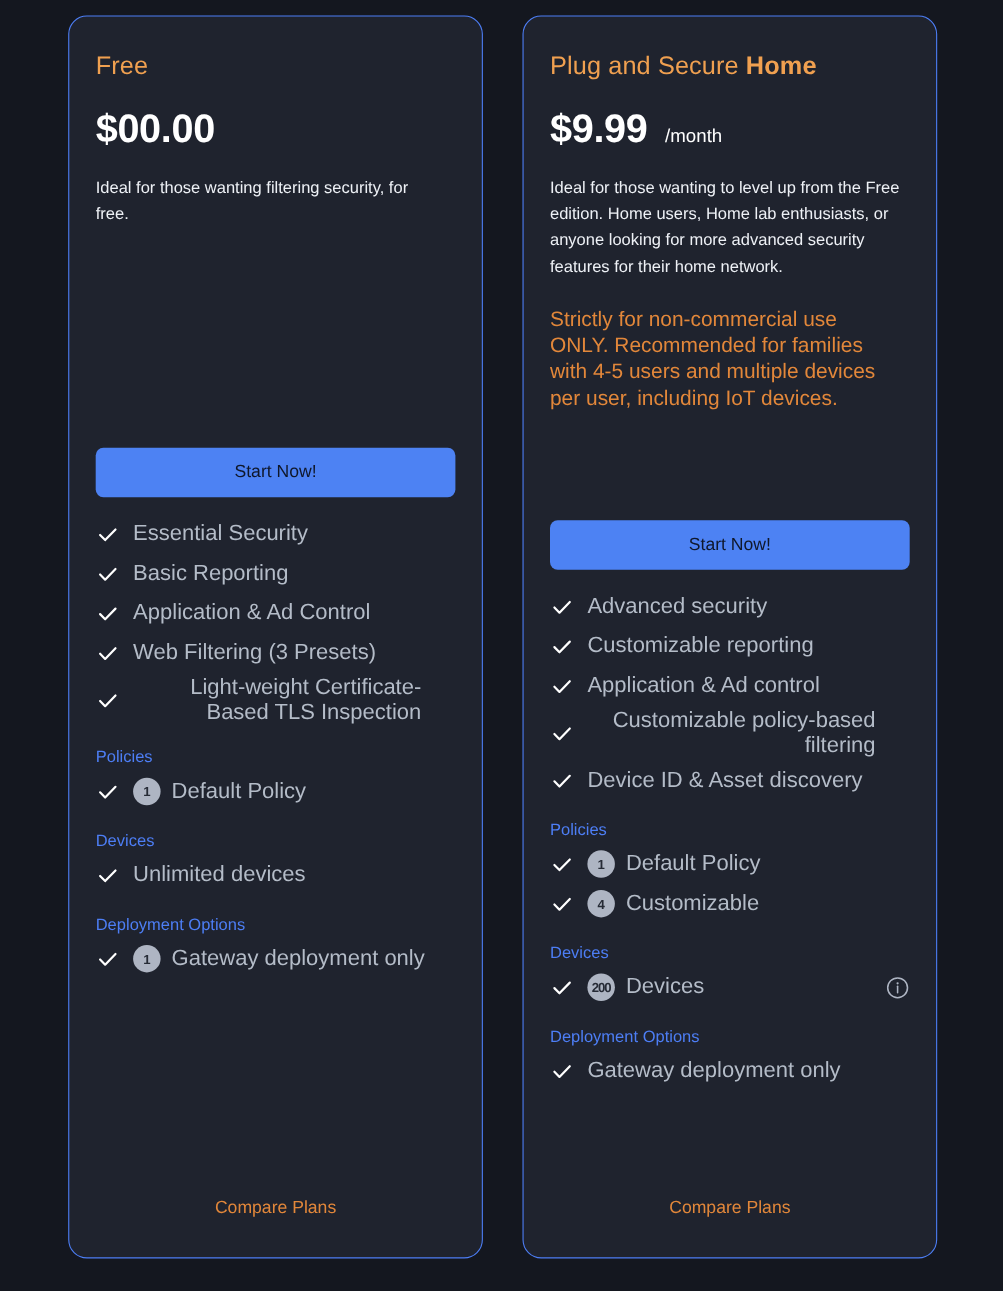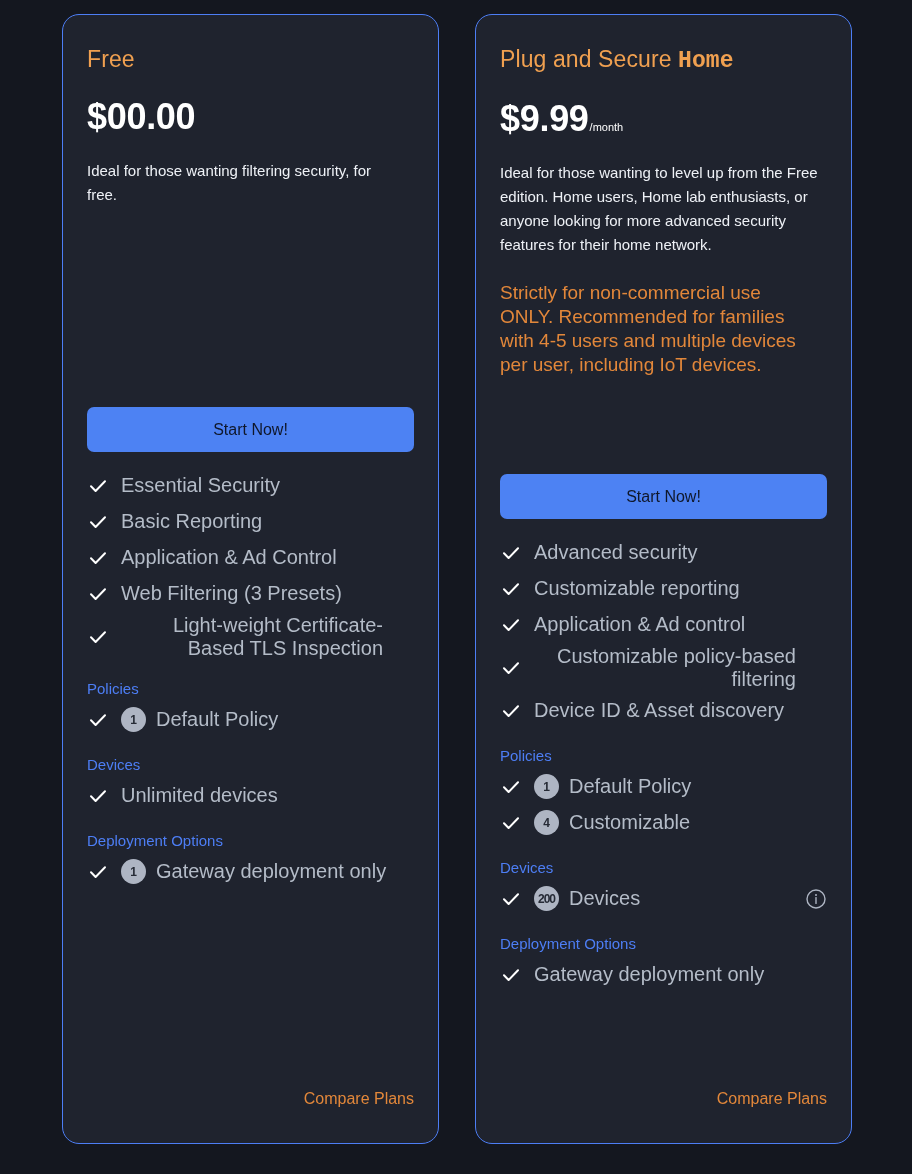--- a/index.html
+++ b/index.html
@@ -36,40 +36,40 @@
 
   
   .plan-title {
     font-size: 23px;
     line-height: 28px;
     color: #f0a050;
     font-weight: 400;
     letter-spacing: .1px;
     margin-bottom: 24px;
   }
-  .plan-title .accent-bold { font-weight: 700; font-family: Liberation Mono, monospace; }
+  .plan-title .accent-bold { font-weight: 700; }
 
   .price-row {
     display: flex;
     align-items: baseline;
     margin-bottom: 22px;
   }
   .price-amount {
     font-size: 36px;
     line-height: 40px;
     font-weight: 700;
     color: #ffffff;
     letter-spacing: -.3px;
   }
   .price-period {
-    font-size: 11px;
+    font-size: 17px;
     line-height: 18px;
     color: #ffffff;
     font-weight: 400;
-    margin-left: 1px;
+    margin-left: 16px;
     text-align: center;
   }
 
   .plan-desc {
     font-size: 15px;
     line-height: 24px;
     color: #eef1f6;
     max-width: 318px;
   }
 
@@ -162,21 +162,21 @@
     color: #4d7ef5;
     margin-top: 16px;
     margin-bottom: 2px;
   }
 
   .list-spacer { flex: 1 1 auto; min-height: 8px; }
 
   
   .compare-link {
     display: block;
-    text-align: right;
+    text-align: center;
     color: #e2873a;
     font-size: 16px;
     line-height: 20px;
     text-decoration: none;
     cursor: pointer;
     padding-bottom: 34px;
   }
 </style>
 </head>
 <body>

